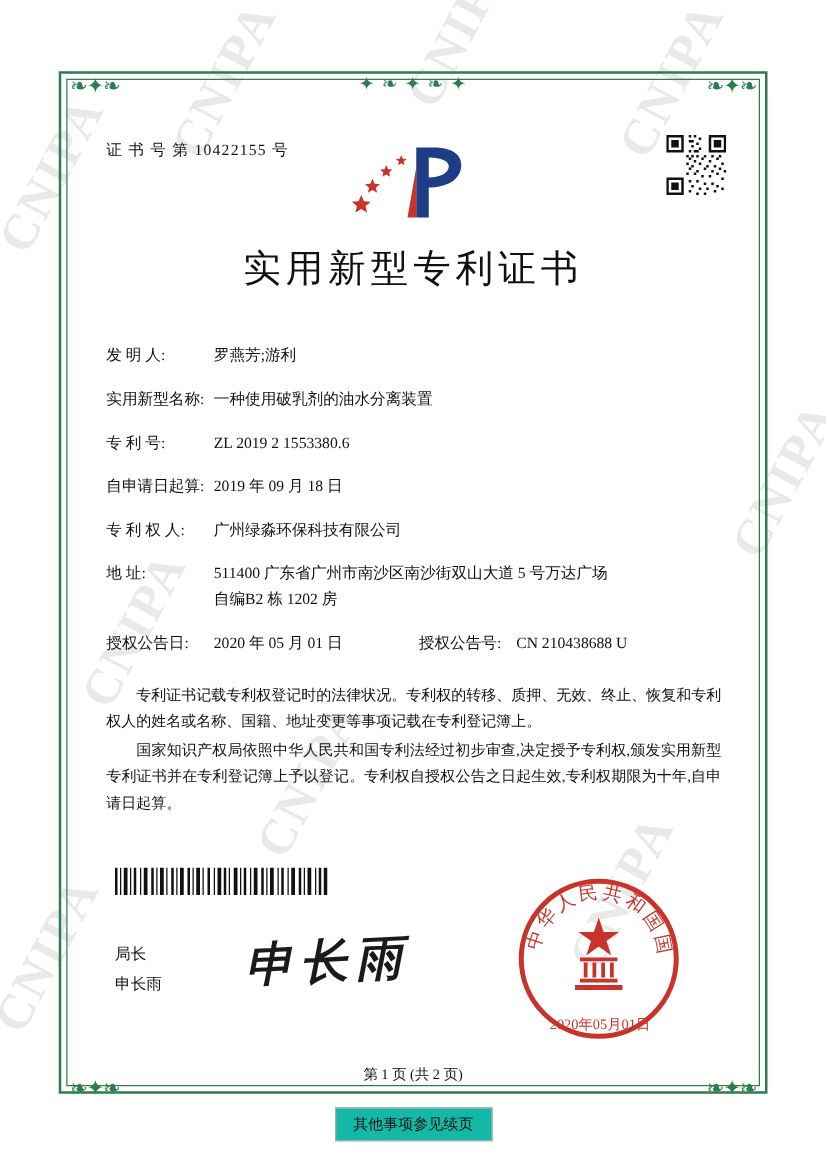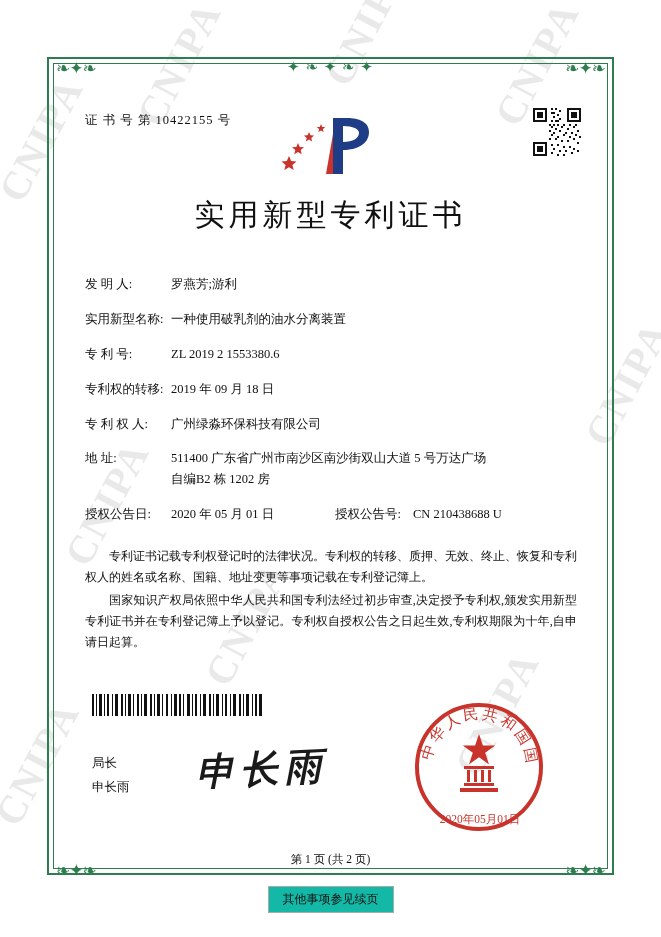--- a/index.html
+++ b/index.html
@@ -364,21 +364,21 @@
       <div class="field-label">实用新型名称:</div>
       <div class="field-value">一种使用破乳剂的油水分离装置</div>
     </div>
 
     <div class="field-row">
       <div class="field-label">专  利  号:</div>
       <div class="field-value">ZL 2019 2 1553380.6</div>
     </div>
 
     <div class="field-row">
-      <div class="field-label">专利权的转移:</div>
+      <div class="field-label">自申请日起算:</div>
       <div class="field-value">2019 年 09 月 18 日</div>
     </div>
 
     <div class="field-row">
       <div class="field-label">专 利 权 人:</div>
       <div class="field-value">广州绿淼环保科技有限公司</div>
     </div>
 
     <div class="field-row">
       <div class="field-label">地      址:</div>

